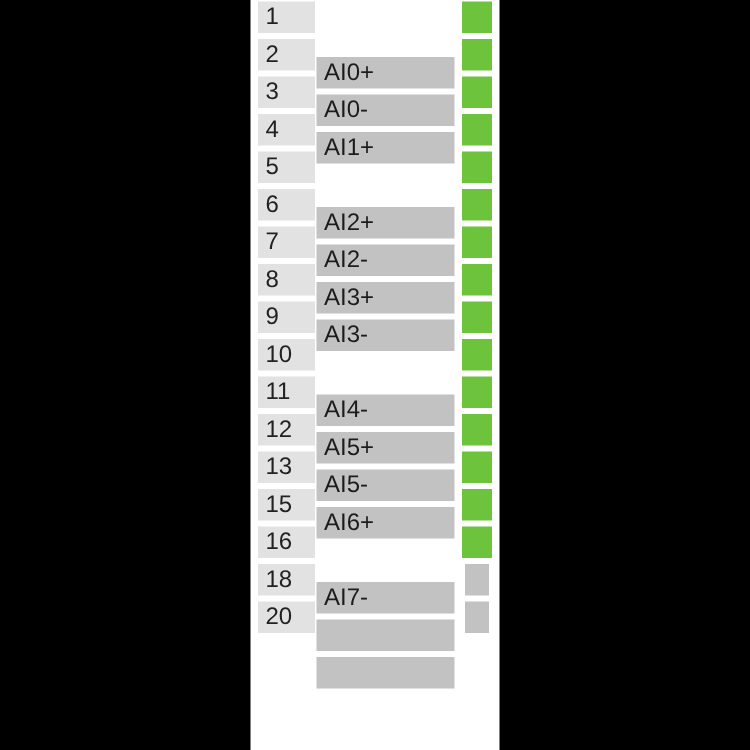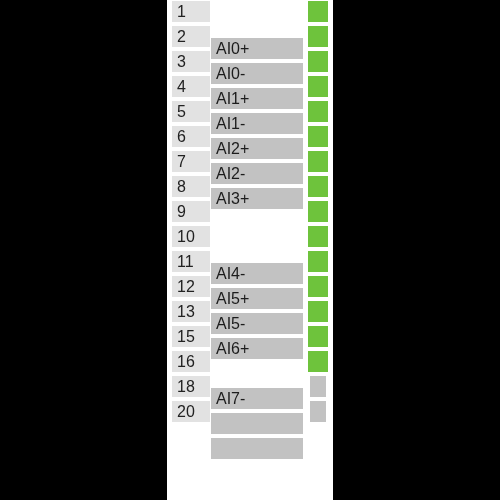--- a/index.html
+++ b/index.html
@@ -110,40 +110,40 @@
         <div class="pin-label">AI0-</div>
         <div class="pin-status active"></div>
       </div>
       <div class="pin-row">
         <div class="pin-number">3</div>
         <div class="pin-label">AI1+</div>
         <div class="pin-status active"></div>
       </div>
       <div class="pin-row">
         <div class="pin-number">4</div>
-        <div class="pin-label">AI1-</div>
         <div class="pin-status active"></div>
       </div>
       <div class="pin-row">
         <div class="pin-number">5</div>
         <div class="pin-label">AI2+</div>
         <div class="pin-status active"></div>
       </div>
       <div class="pin-row">
         <div class="pin-number">6</div>
         <div class="pin-label">AI2-</div>
         <div class="pin-status active"></div>
       </div>
       <div class="pin-row">
         <div class="pin-number">7</div>
         <div class="pin-label">AI3+</div>
         <div class="pin-status active"></div>
       </div>
       <div class="pin-row">
         <div class="pin-number">8</div>
+        <div class="pin-label">AI3-</div>
         <div class="pin-status active"></div>
       </div>
       <div class="pin-row">
         <div class="pin-number">9</div>
         <div class="pin-status active"></div>
       </div>
       <div class="pin-row">
         <div class="pin-number">10</div>
         <div class="pin-label">AI4-</div>
         <div class="pin-status active"></div>

